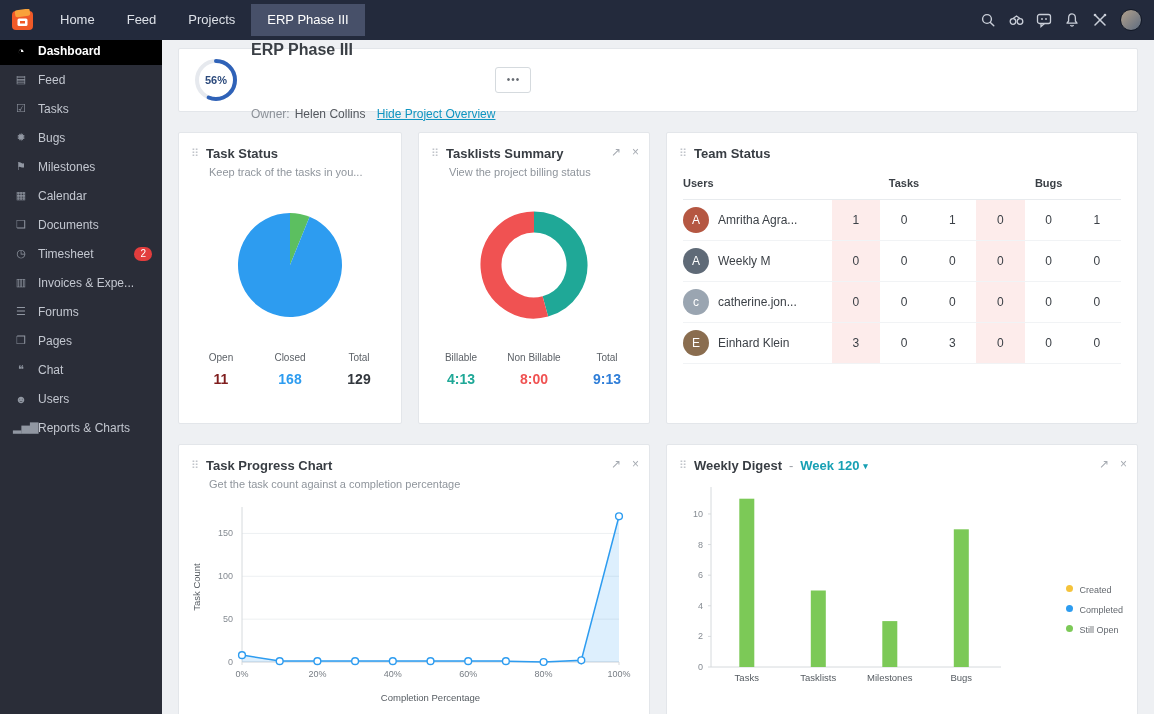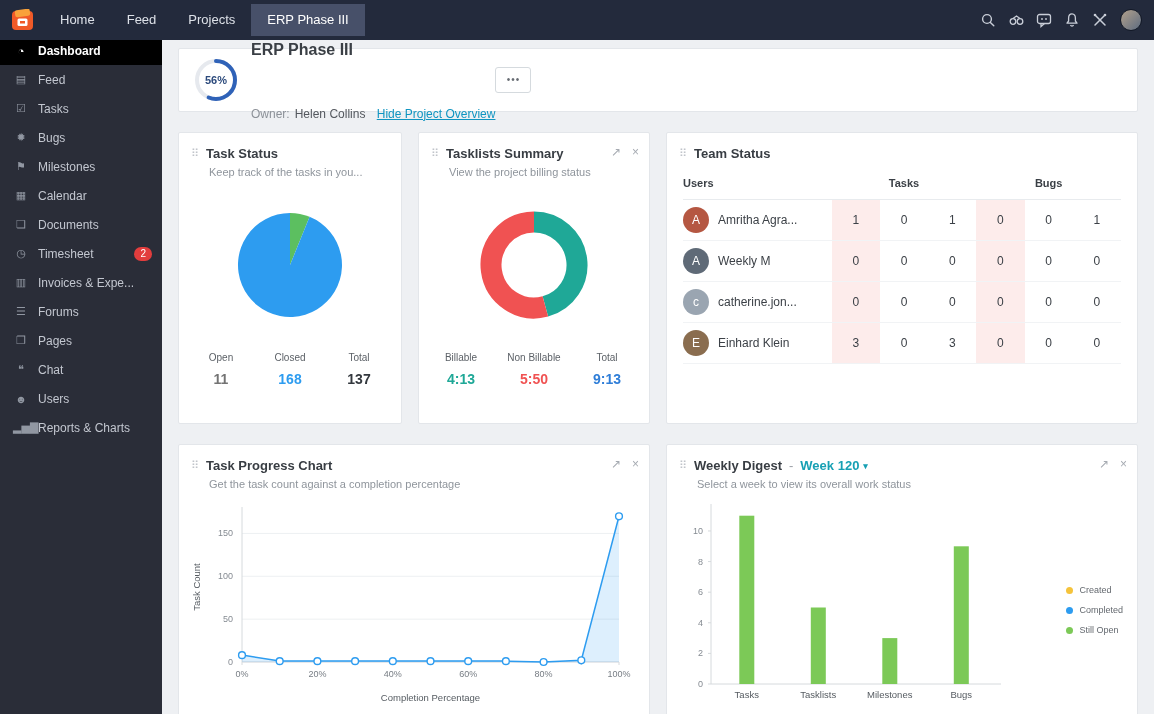--- a/index.html
+++ b/index.html
@@ -81,21 +81,21 @@
     border-bottom:1px solid #e8ebee; text-align:center; }
   .ts-table td { padding:7px 0; text-align:center; border-bottom:1px solid #f1f3f5; color:#3c4147; }
   .ts-table td.user { text-align:left; }
   .user-cell { display:flex; align-items:center; gap:9px; cursor:pointer; }
   .avatar-sm { width:26px; height:26px; border-radius:50%; color:#fff; font-size:12px; flex:none;
     display:flex; align-items:center; justify-content:center; }
   .pink { background:#fdeceb; }
 
   .chart-wrap { margin:4px 0 0 8px; }
   .wd-legend { position:absolute; right:14px; top:140px; }
-  .wd-leg-item { display:flex; align-items:center; gap:6px; margin-bottom:10px; }
+  .wd-leg-item { display:flex; gap:6px; margin-bottom:10px; }
   .dot { width:7px; height:7px; border-radius:50%; flex:none; }
   .wd-leg-label { font-size:9px; color:#64696f; }
 
   .week-select { color:#17a0b4; font-size:13px; font-weight:bold; cursor:pointer; display:flex; align-items:center; gap:4px; }
   .title-sep { color:#9ba0a7; font-size:13px; }
   .caret { font-size:9px; color:#17a0b4; }
 </style>
 </head>
 <body>
 
@@ -244,29 +244,29 @@
       </div>
       <div class="pie-wrap">
         <svg width="130" height="130" id="pie-task-status">
             <path d="M 65 65 L 65.00 13.00 A 52 52 0 0 1 84.58 16.83 Z" fill="#5cbf60"></path>
             <path d="M 65 65 L 84.58 16.83 A 52 52 0 1 1 65.00 13.00 Z" fill="#2d9cf0"></path>
           </svg>
       </div>
       <div class="legend-row" id="legend-task-status">
           <div class="leg-item">
             <div class="leg-label">Open</div>
-            <div class="leg-value" style="color: #737373;">11</div>
+            <div class="leg-value" style="color: #7f1d1d;">11</div>
           </div>
           <div class="leg-item">
             <div class="leg-label">Closed</div>
             <div class="leg-value" style="color: rgb(45, 156, 240);">168</div>
           </div>
           <div class="leg-item">
             <div class="leg-label">Total</div>
-            <div class="leg-value" style="color: rgb(51, 56, 62);">137</div>
+            <div class="leg-value" style="color: rgb(51, 56, 62);">129</div>
           </div>
         </div>
     </article>
 
     <article class="card area-b">
       <div class="card-head">
         <div class="title-row">
           <span class="drag">⠿</span>
           <span class="card-title">Tasklists Summary</span>
         </div>
@@ -282,21 +282,21 @@
             <path d="M 76.35 106.48 A 43 43 0 1 1 65.00 22.00" fill="none" stroke="#f05252" stroke-width="21"></path>
           </svg>
       </div>
       <div class="legend-row" id="legend-timesheet">
           <div class="leg-item">
             <div class="leg-label">Billable</div>
             <div class="leg-value" style="color: rgb(31, 168, 151);">4:13</div>
           </div>
           <div class="leg-item">
             <div class="leg-label">Non Billable</div>
-            <div class="leg-value" style="color: rgb(240, 82, 82);">5:50</div>
+            <div class="leg-value" style="color: rgb(240, 82, 82);">8:00</div>
           </div>
           <div class="leg-item">
             <div class="leg-label">Total</div>
             <div class="leg-value" style="color: rgb(47, 126, 216);">9:13</div>
           </div>
         </div>
     </article>
 
     <article class="card area-c">
       <div class="card-head">
@@ -449,21 +449,20 @@
       <div class="card-head">
         <div class="title-row">
           <span class="drag">⠿</span>
           <span class="card-title">Weekly Digest</span>
           <span class="title-sep">-</span>
           <span class="week-select">
             <span>Week 120</span>
             <span class="caret">▾</span>
           </span>
         </div>
-        <div class="card-sub">Select a week to view its overall work status</div>
       </div>
       <div class="card-actions">
         <span class="card-action">↗</span>
         <span class="card-action">×</span>
       </div>
       <div class="chart-wrap">
         <svg width="340" height="218" id="bar-weekly">
             <text x="28" y="193" text-anchor="end" font-size="9" fill="#858b92">0</text>
             <line x1="33" y1="190" x2="36" y2="190" stroke="#d6dadd"></line>
             <text x="28" y="162.3913043478261" text-anchor="end" font-size="9" fill="#858b92">2</text>

